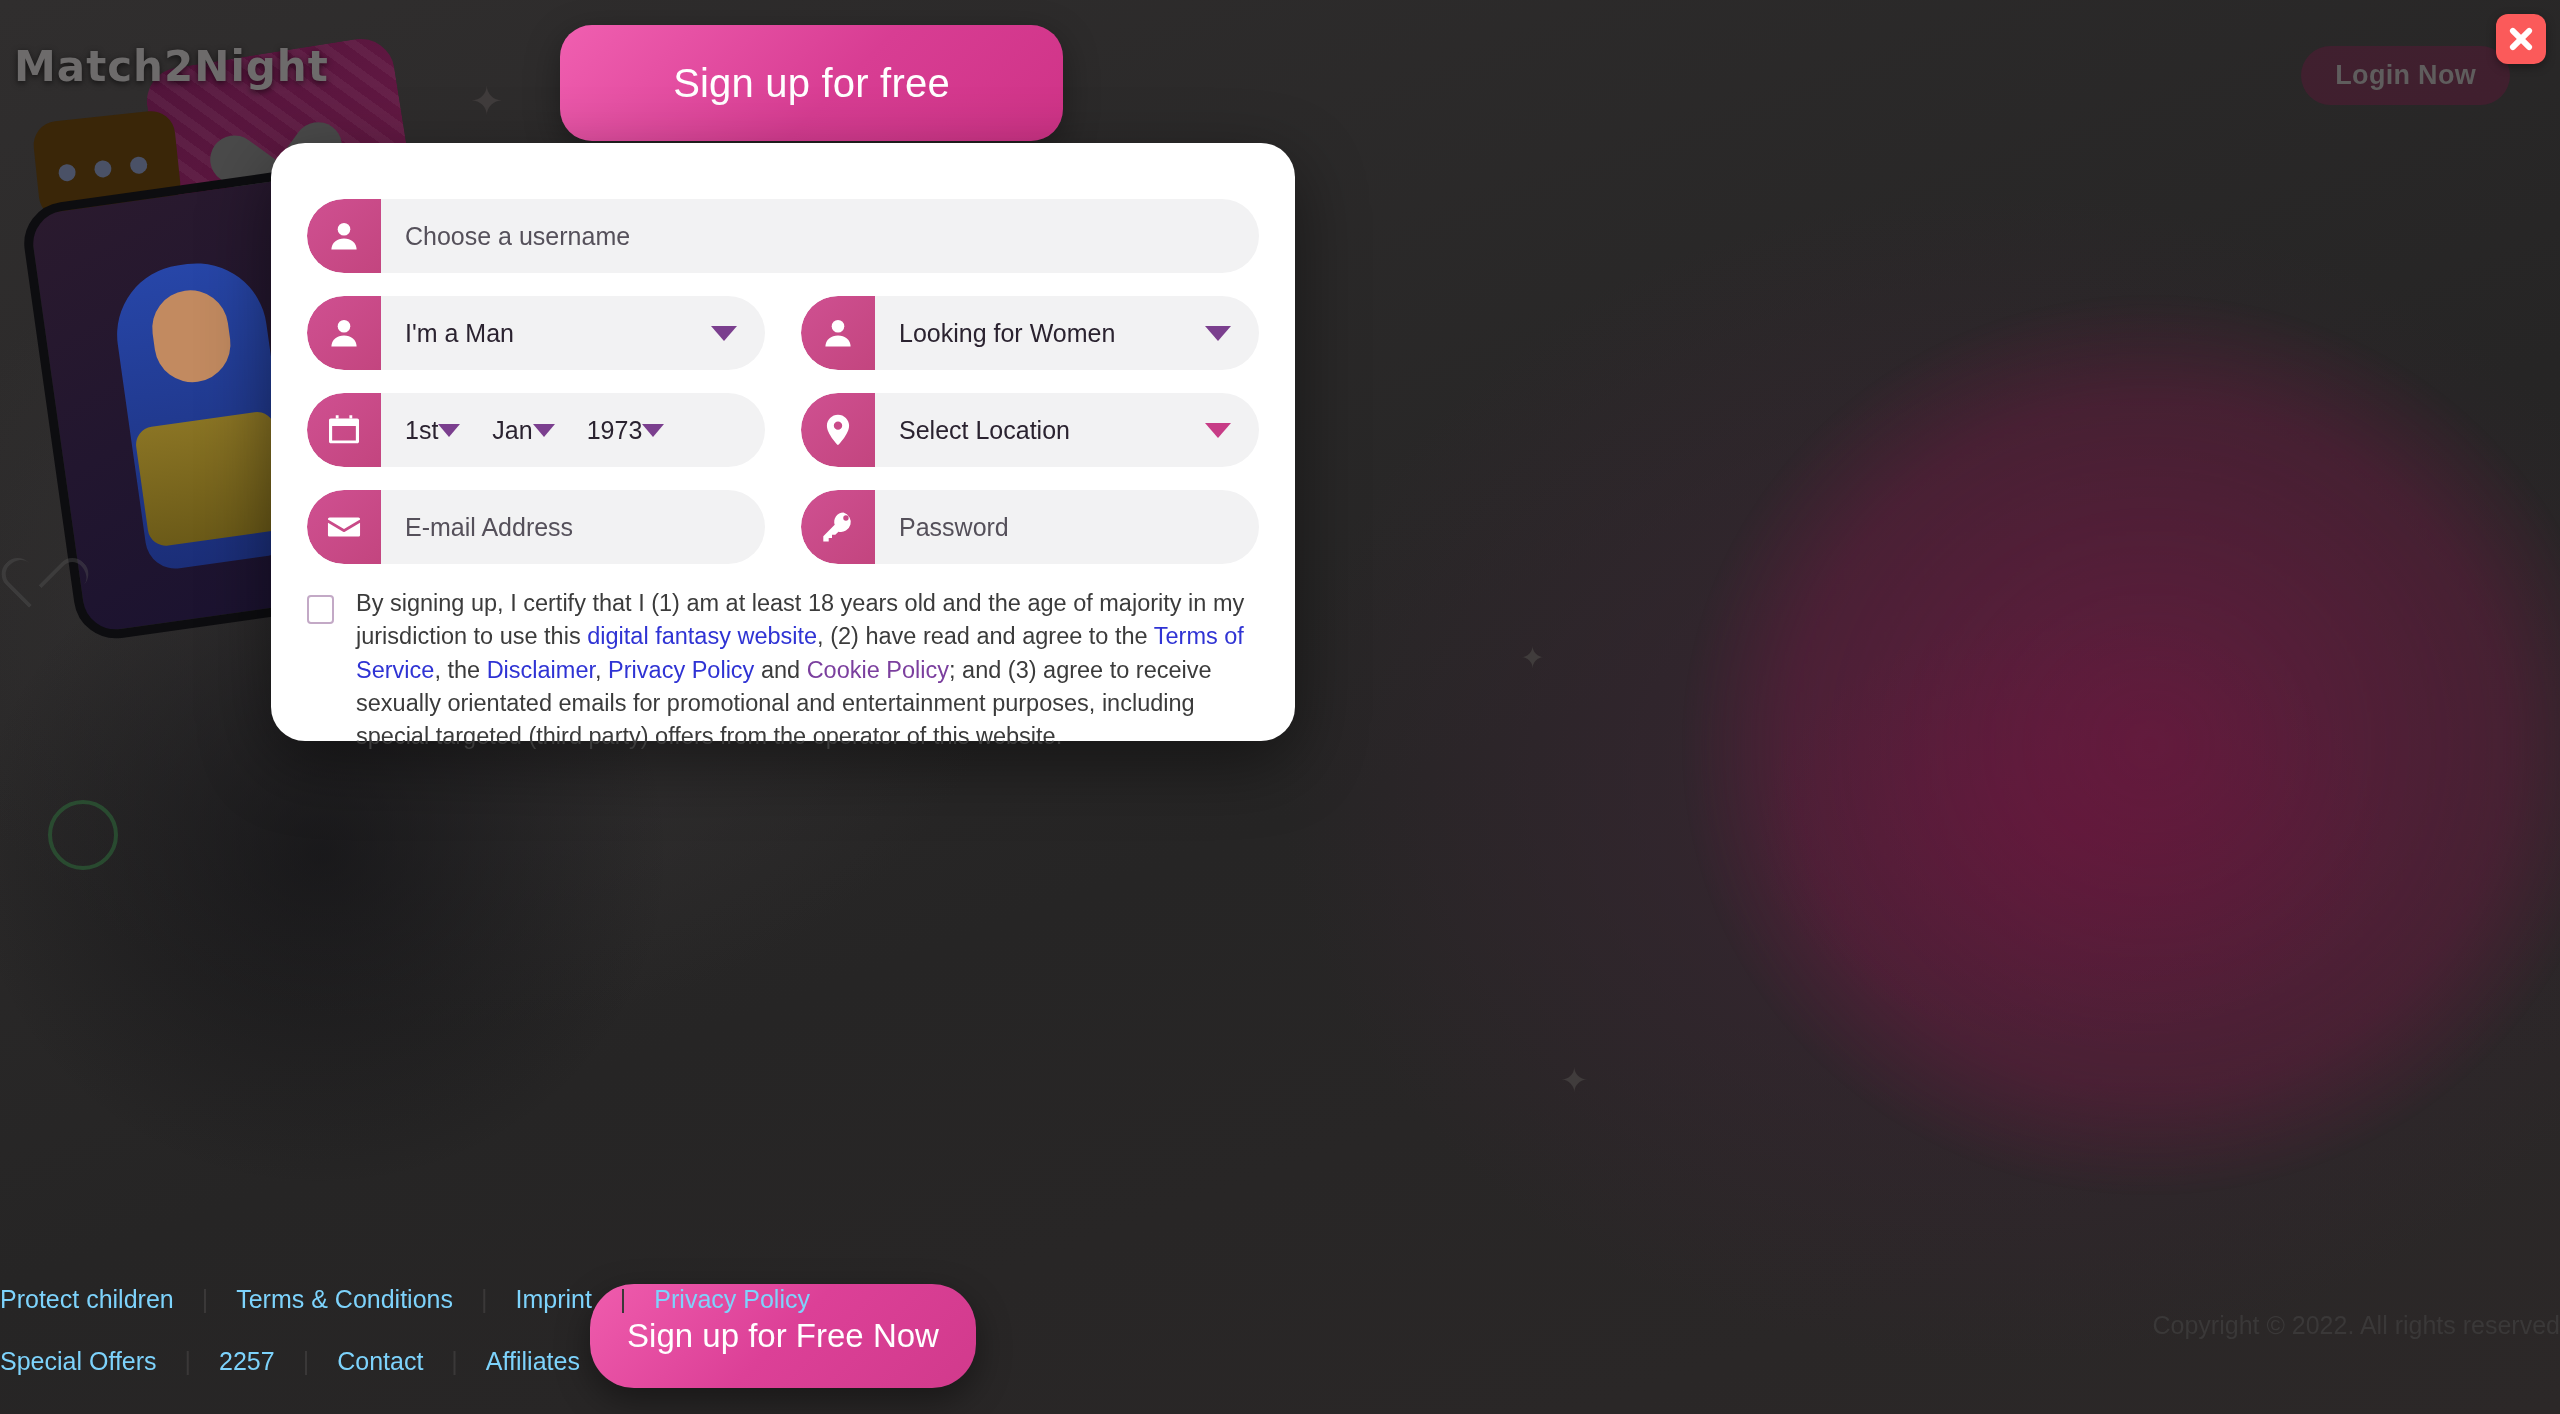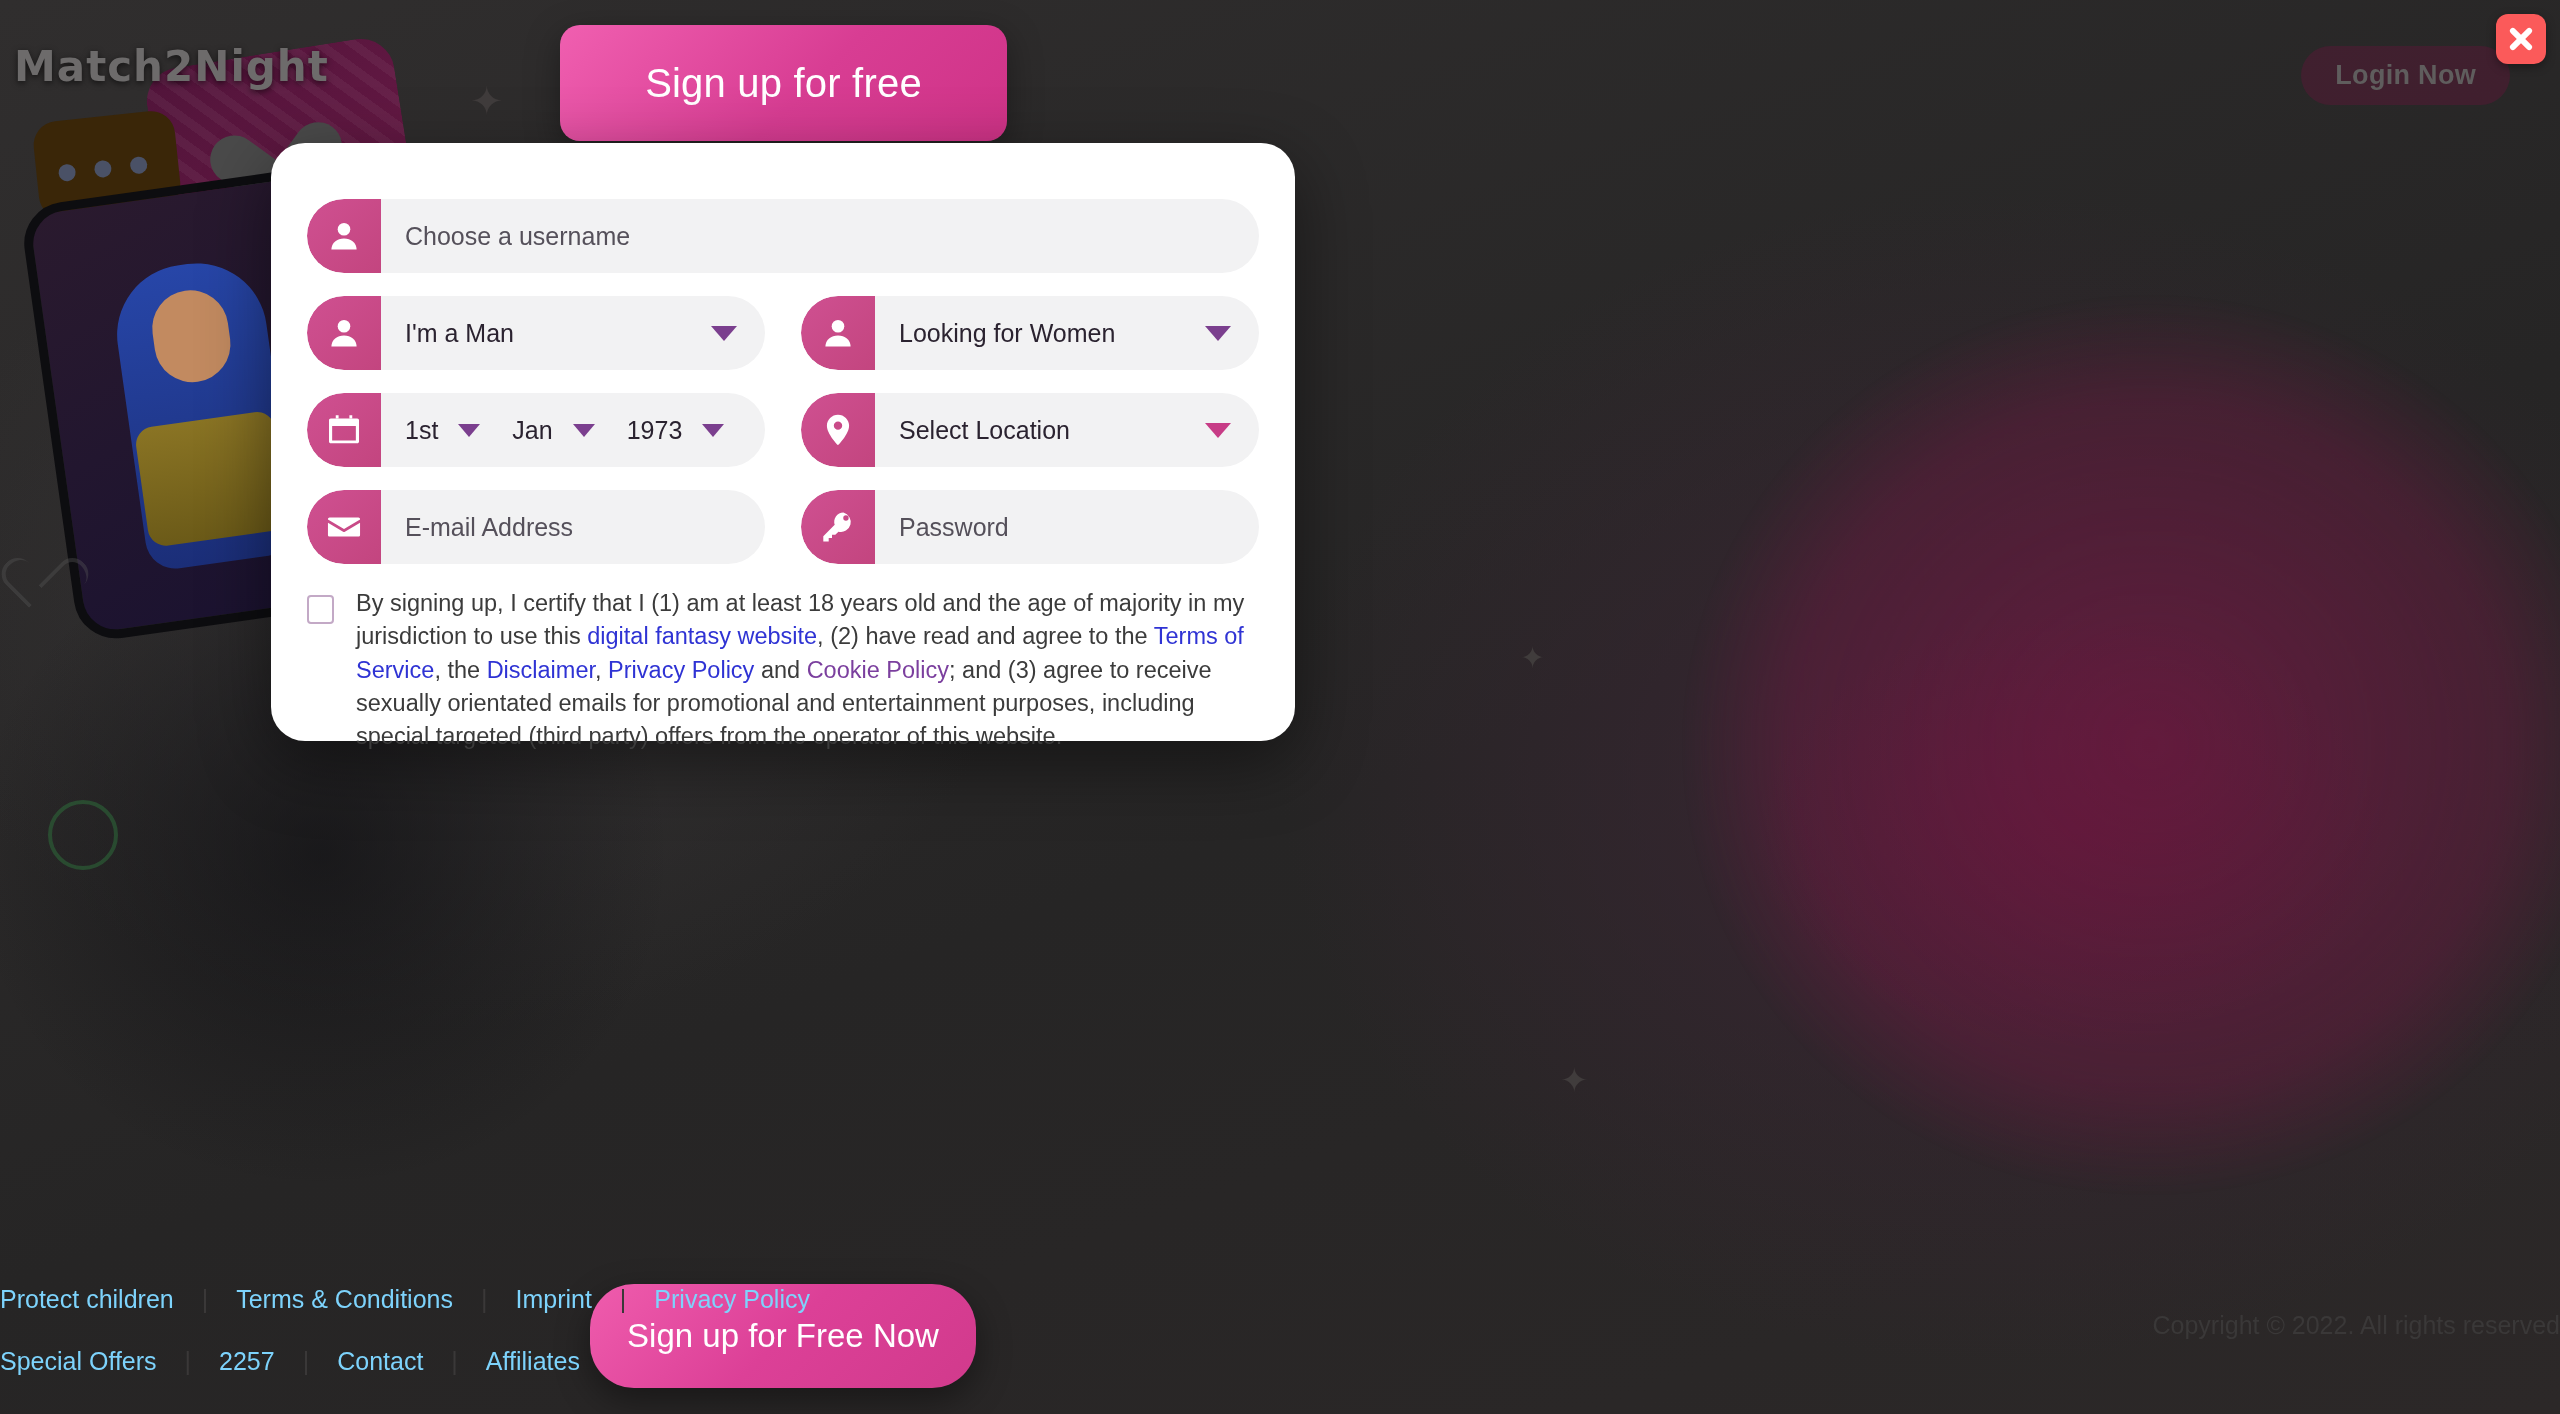--- a/index.html
+++ b/index.html
@@ -162,22 +162,22 @@
     border: 4px solid #5a5a5a; border-bottom: none; border-right: none;
     border-radius: 28px 28px 0 0; top:0; left:13px;
     transform: rotate(-45deg); transform-origin: 0 100%;
   }
   .heart-outline::after { transform: rotate(45deg); transform-origin: 100% 100%; }
 
   
   .signup-top {
     position: absolute;
     left: 560px; top: 25px;
-    width: 447px; height: 116px;
-    border-radius: 20px;
+    width: 503px; height: 116px;
+    border-radius: 32px;
     background: linear-gradient(135deg, #f05fb0 0%, #d83d93 55%, #cf3387 100%);
     color: #ffffff;
     font-size: 40px;
     display: flex; align-items: center; justify-content: center;
     box-shadow: 0 10px 34px rgba(0,0,0,0.35);
     letter-spacing: .2px;
   }
 
   
   .modal {
@@ -232,21 +232,21 @@
     border-top: 15px solid #7b3f8e;
   }
   .caret.pink { border-top-color: #c73c86; }
   .caret.sm {
     margin-right: 0;
     border-left-width: 11px; border-right-width: 11px; border-top-width: 13px;
   }
 
   
   .datefield { display: flex; align-items: center; flex: 1 1 auto; padding-left: 24px; gap: 0; }
-  .dseg { display: flex; align-items: center; gap: 20px; }
+  .dseg { display: flex; align-items: center; }
   .dseg + .dseg { margin-left: 32px; }
   .dseg span { font-size: 25px; color: #2b2330; }
 
   
   .terms {
     display: flex; gap: 22px;
     margin-top: 18px;
     padding-right: 8px;
   }
   .checkbox {

